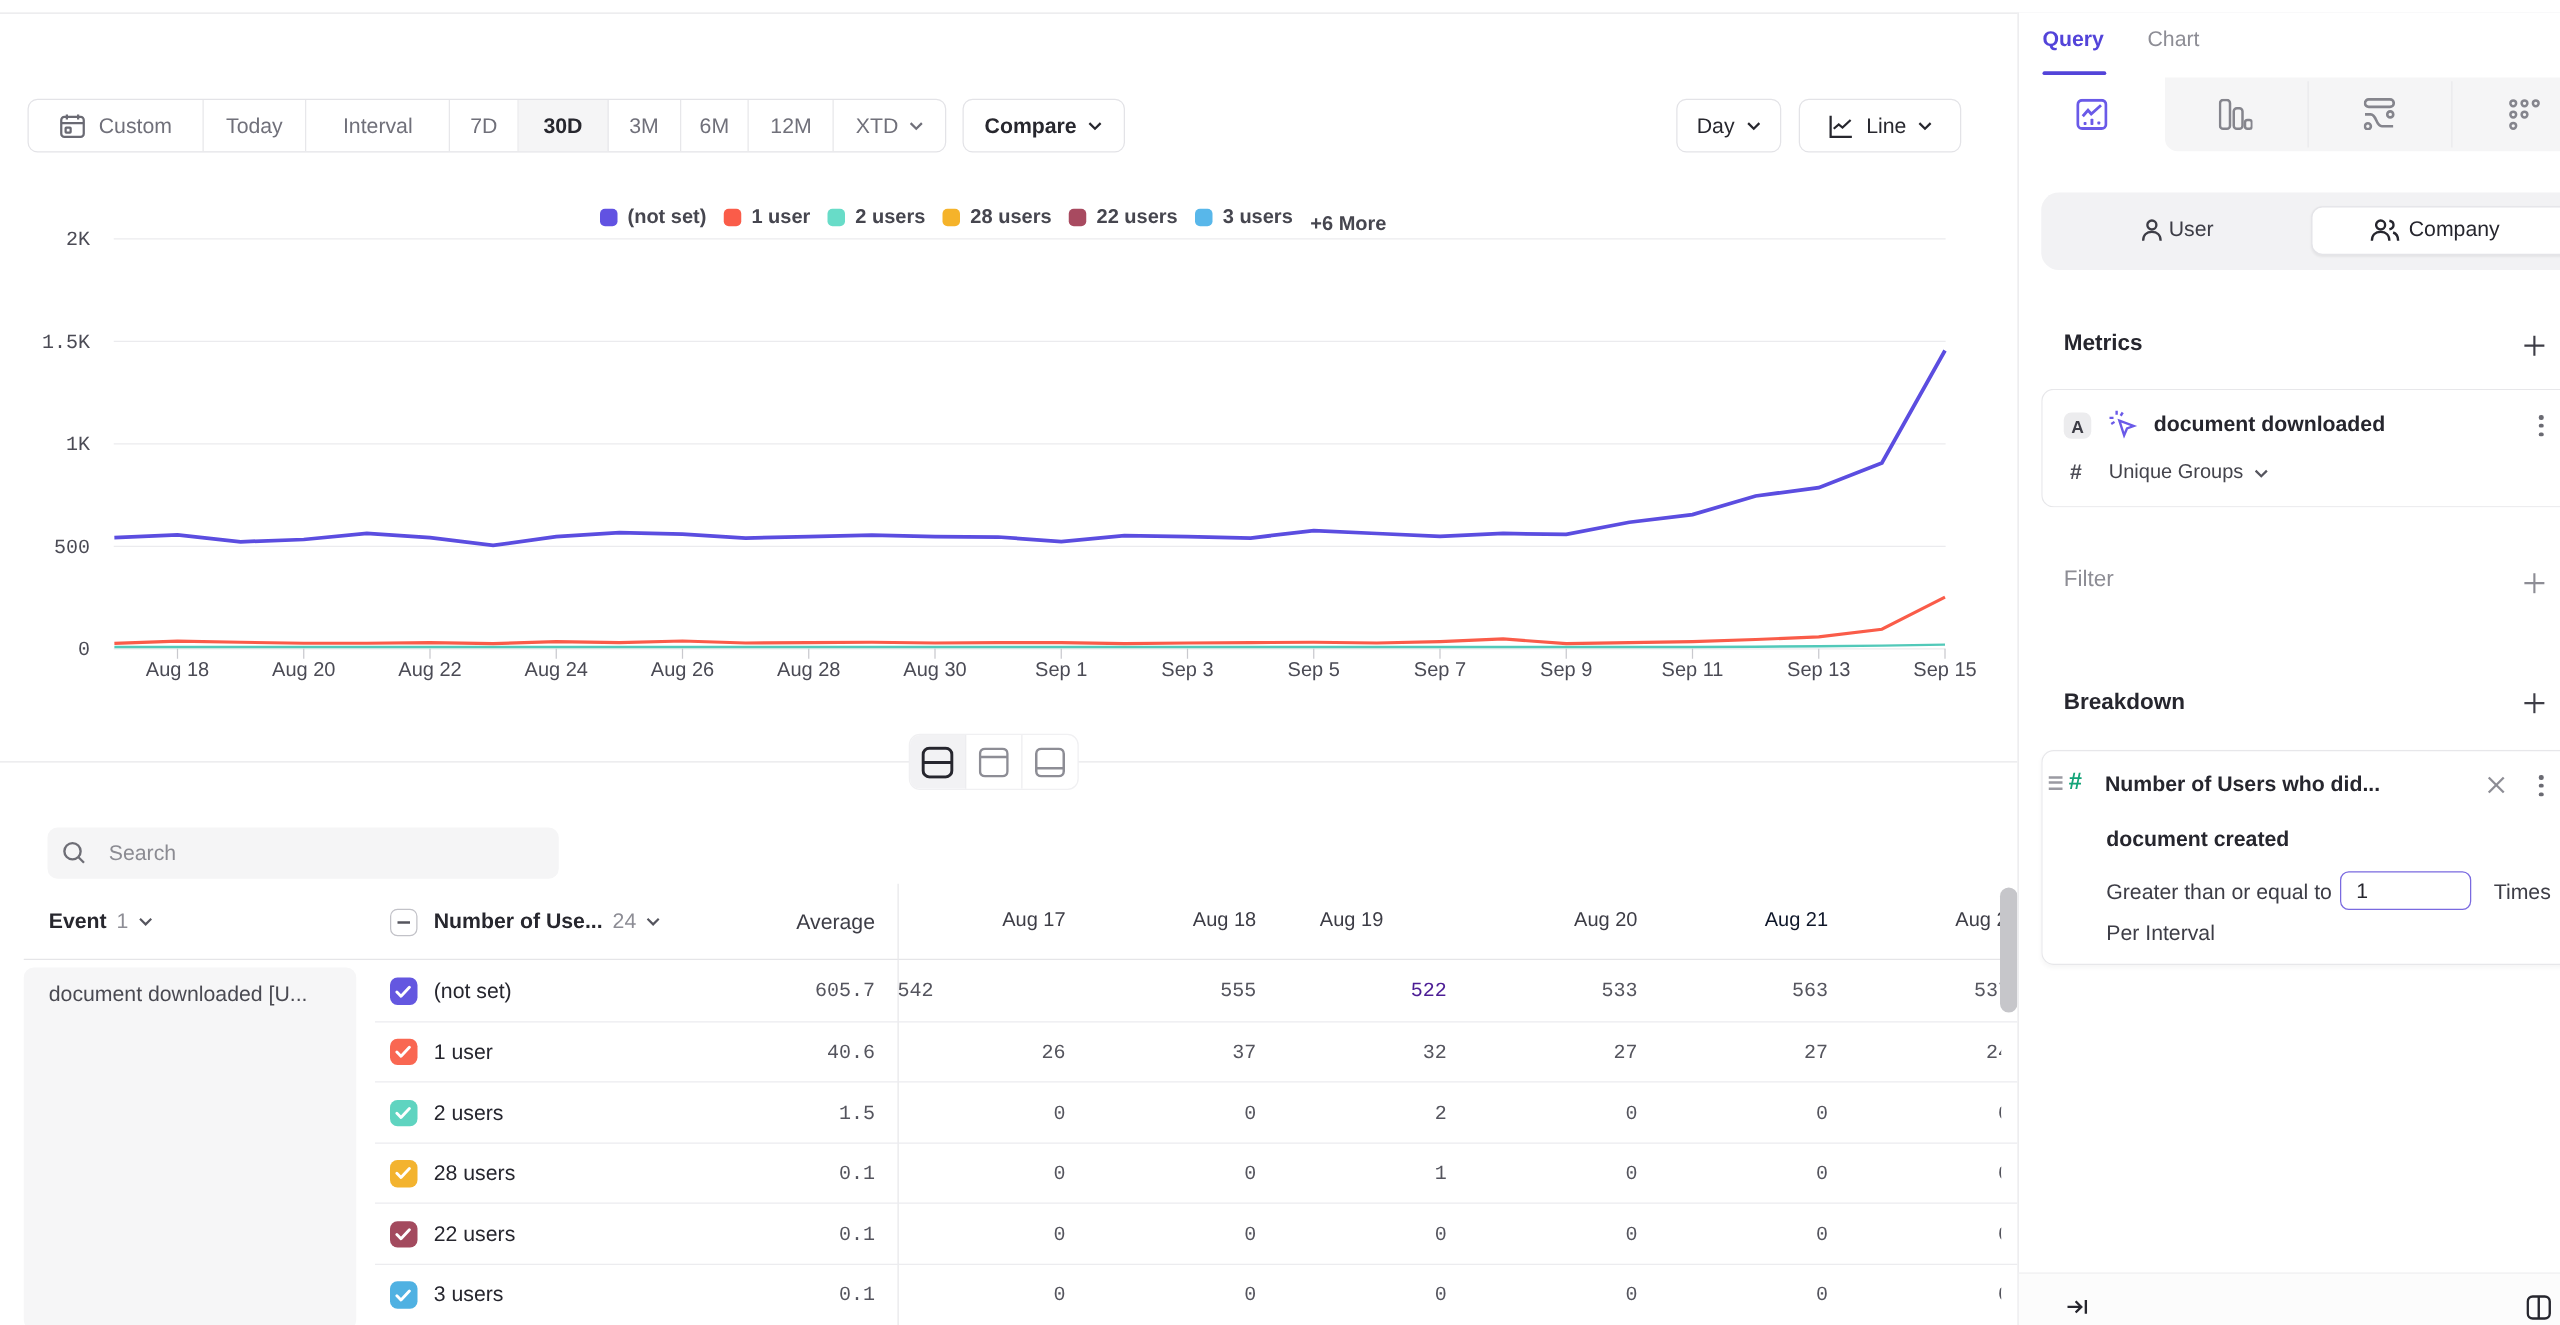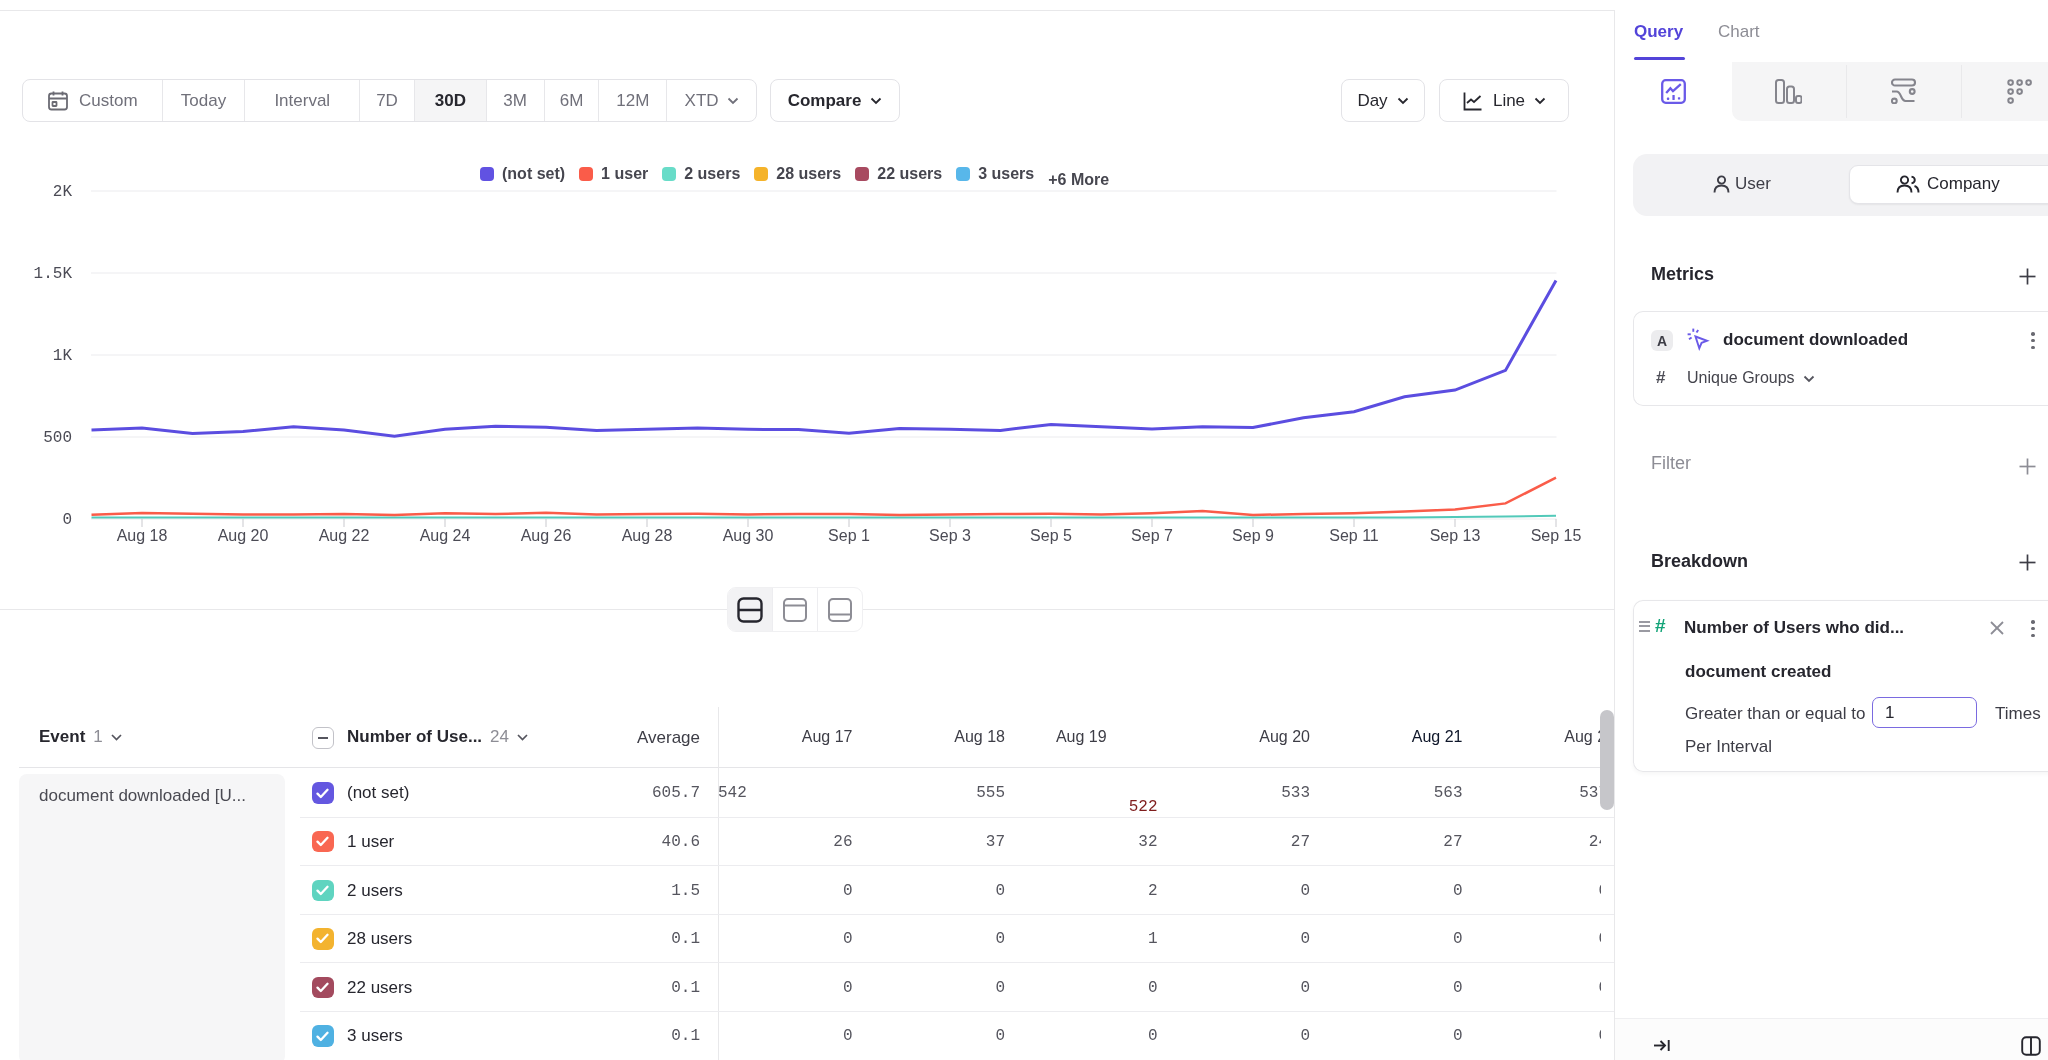--- a/index.html
+++ b/index.html
@@ -154,20 +154,27 @@
       </svg>
     </div>
     <div style="width:44px;display:flex;align-items:center;justify-content:center;">
       <svg width="24" height="24" viewBox="0 0 24 24" fill="none" stroke="#8d8d95" stroke-width="2">
         <rect x="1" y="1" width="22" height="22" rx="4"></rect>
         <line x1="1" y1="16.5" x2="23" y2="16.5"></line>
       </svg>
     </div>
   </div>
 
+  <div class="abs" style="left:38px;top:662px;width:409px;height:41px;background:#f5f5f6;border-radius:8px;display:flex;align-items:center;">
+    <svg style="margin-left:11px;" width="21" height="21" viewBox="0 0 21 21" fill="none" stroke="#6e6e76" stroke-width="1.9">
+      <circle cx="9" cy="9" r="6.5"></circle>
+      <line x1="13.8" y1="13.8" x2="18.2" y2="18.2"></line>
+    </svg>
+    <span style="margin-left:17px;color:#8b8b92;font-size:17px;">Search</span>
+  </div>
 
   <div class="abs" style="left:39px;top:727px;display:flex;align-items:center;gap:8px;font-size:17px;">
     <span style="color:#27272e;font-weight:bold;">Event</span>
     <span style="color:#8d8d95;">1</span>
     <svg width="11" height="7" viewBox="0 0 11 7" fill="none" stroke="#55555e" stroke-width="1.7">
         <path d="M1 1 L5.5 5.5 L10 1"></path>
       </svg>
   </div>
 
   <div class="abs" style="left:312px;top:727px;width:22px;height:22px;border:1.5px solid #c2c2c8;border-radius:6px;display:flex;align-items:center;justify-content:center;">
@@ -206,21 +213,21 @@
     <svg width="13" height="11" viewBox="0 0 13 11" fill="none" stroke="#fff" stroke-width="2.3" stroke-linecap="round" stroke-linejoin="round">
           <path d="M1.5 5.6 L4.8 9 L11.5 1.8"></path>
         </svg>
       </div>
       <div class="abs" style="left:347px;top:783.3px;font-size:17px;color:#26262e;">(not set)</div>
       <div class="abs mono" style="left:560px;top:784.3px;width:140px;text-align:right;font-size:16px;color:#55555e;">605.7</div>
       <div class="abs" style="left:718px;top:784.3px;width:883px;overflow:hidden;">
         <div style="display:flex;" class="mono">
           <div style="flex:0 0 134.5px;text-align:left;font-size:16px;color:#55555e;">542</div>
           <div style="flex:0 0 152.5px;text-align:right;font-size:16px;color:#55555e;">555</div>
-          <div style="flex:0 0 152.5px;text-align:right;font-size:16px;color:#7f1d1d;margin-top:14px;">522</div>
+          <div style="flex:0 0 152.5px;text-align:right;font-size:16px;color:#4c1d95;">522</div>
           <div style="flex:0 0 152.5px;text-align:right;font-size:16px;color:#55555e;">533</div>
           <div style="flex:0 0 152.5px;text-align:right;font-size:16px;color:#55555e;">563</div>
           <div style="flex:0 0 145.5px;text-align:right;font-size:16px;color:#55555e;">537</div>
         </div>
       </div>
       <div class="abs" style="left:300px;top:816.6px;width:1314px;height:1px;background:#ececef;"></div>
       <div class="abs" style="left:312px;top:830.9px;width:21.5px;height:21.5px;background:#f96752;border-radius:6px;display:flex;align-items:center;justify-content:center;">
     <svg width="13" height="11" viewBox="0 0 13 11" fill="none" stroke="#fff" stroke-width="2.3" stroke-linecap="round" stroke-linejoin="round">
           <path d="M1.5 5.6 L4.8 9 L11.5 1.8"></path>
         </svg>

